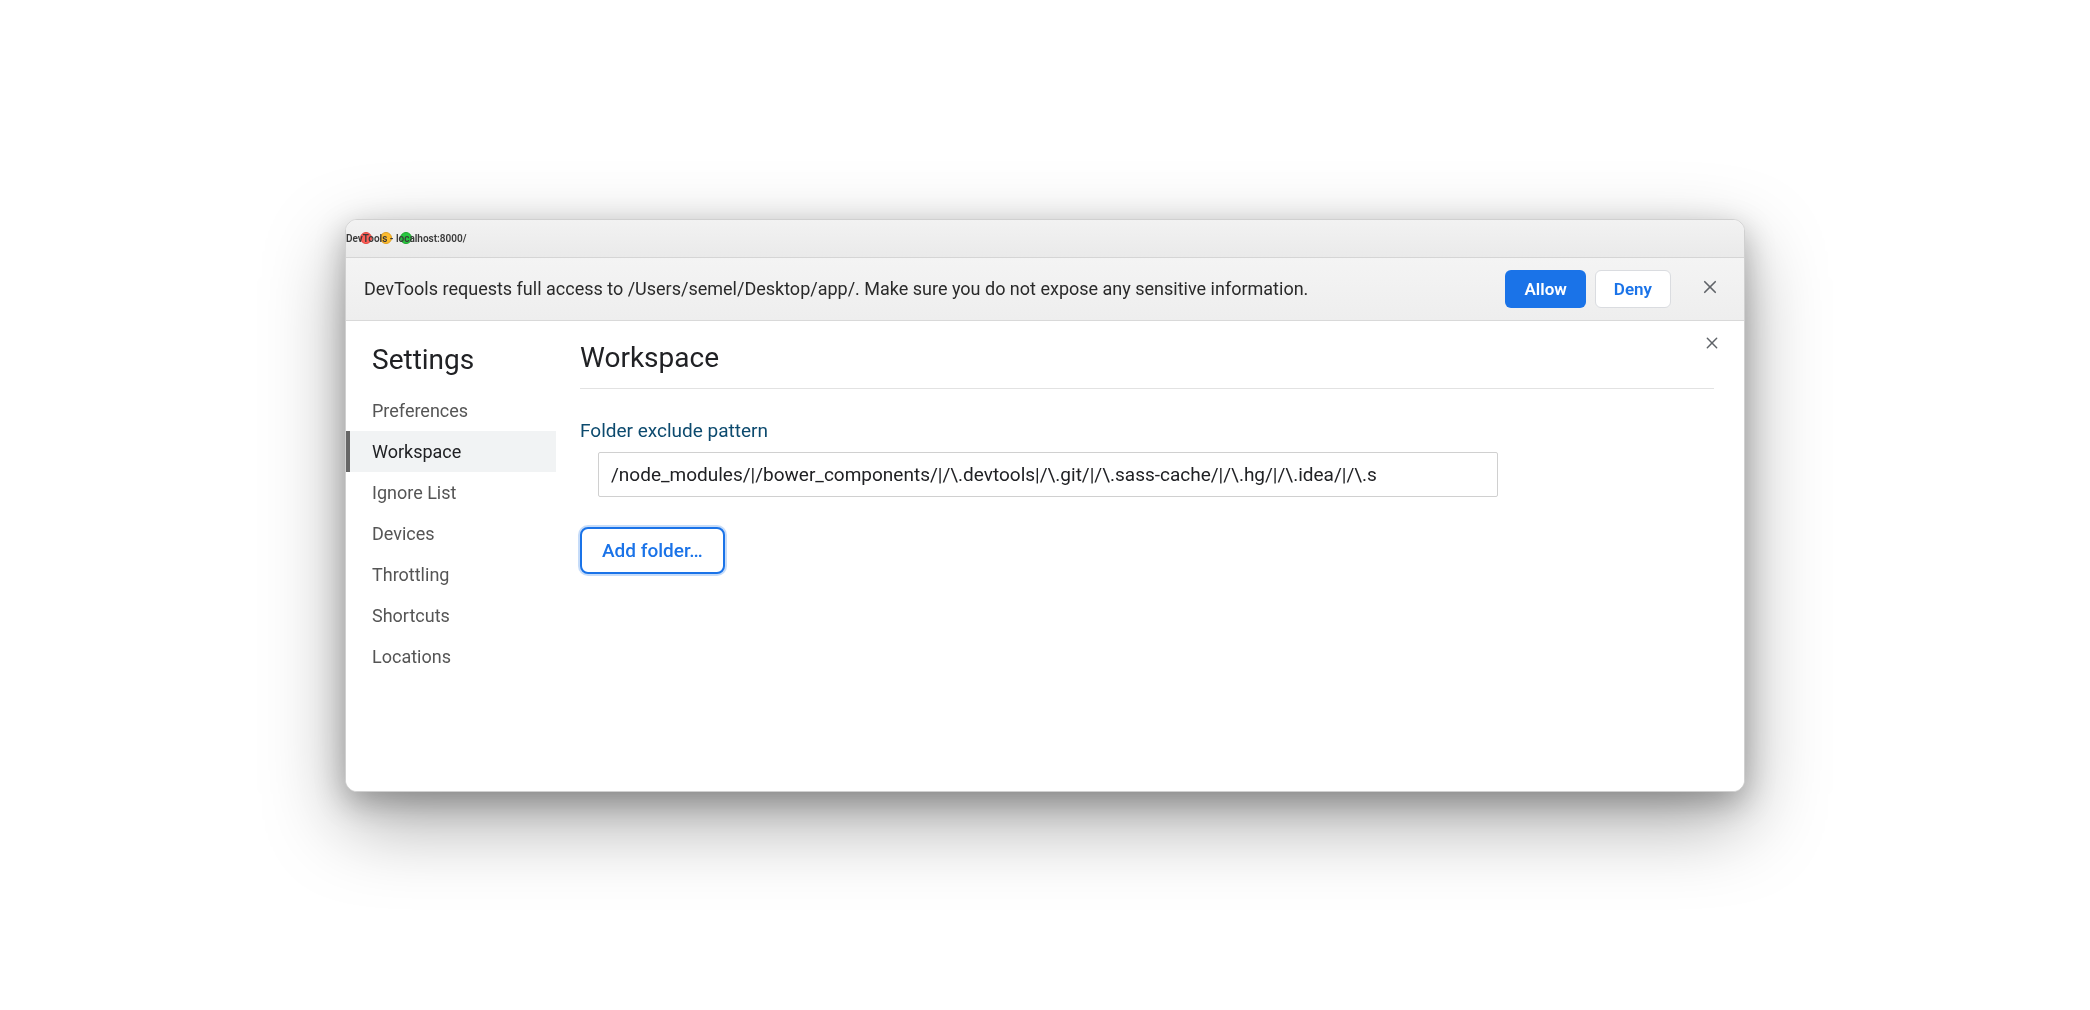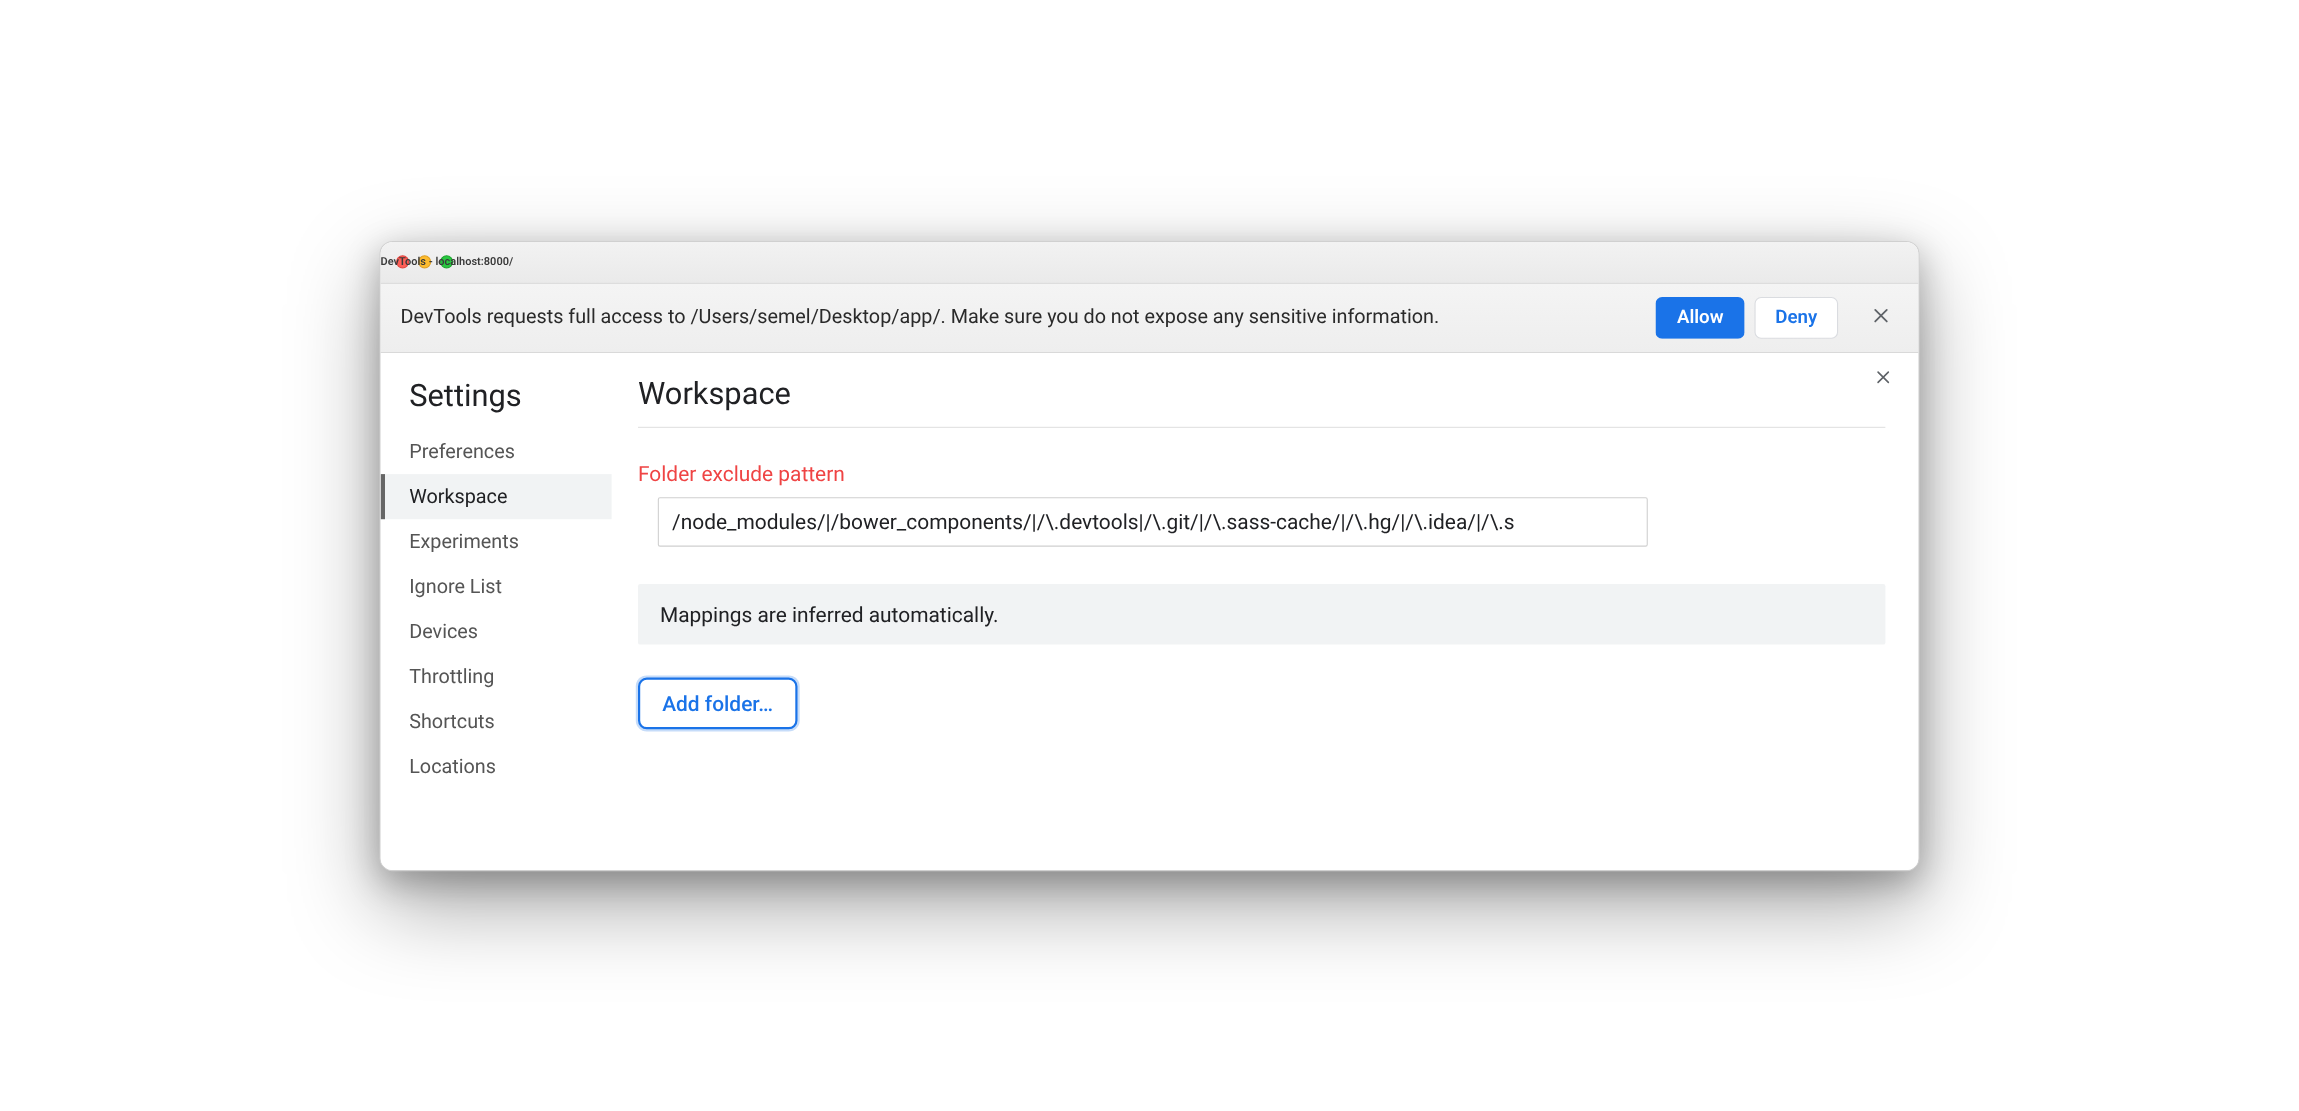--- a/index.html
+++ b/index.html
@@ -125,21 +125,21 @@
   .page-title {
     font-size: 28px;
     font-weight: 400;
     color:#202124;
     padding-bottom: 14px;
     border-bottom: 1px solid #e2e2e2;
     margin-bottom: 30px;
   }
   .field-label {
     font-size: 19px;
-    color:#ef4444;
+    color:#0c4a6e;
     margin-bottom: 10px;
   }
   .text-input {
     width: 900px;
     max-width: 100%;
     font-size: 19px;
     padding: 10px 12px;
     border: 1px solid #d0d0d0;
     border-radius: 2px;
     font-family: inherit;
@@ -211,23 +211,20 @@
     <div class="sidebar">
       <div class="sidebar-title">Settings</div>
 
       <div class="sidebar-item">
         <span>Preferences</span>
       </div>
       <div class="sidebar-item active">
         <span>Workspace</span>
       </div>
       <div class="sidebar-item">
-        <span>Experiments</span>
-      </div>
-      <div class="sidebar-item">
         <span>Ignore List</span>
       </div>
       <div class="sidebar-item">
         <span>Devices</span>
       </div>
       <div class="sidebar-item">
         <span>Throttling</span>
       </div>
       <div class="sidebar-item">
         <span>Shortcuts</span>
@@ -236,19 +233,18 @@
         <span>Locations</span>
       </div>
     </div>
 
     <div class="main">
       <div class="page-title">Workspace</div>
 
       <div class="field-label">Folder exclude pattern</div>
       <input class="text-input" type="text" value="/node_modules/|/bower_components/|/\.devtools|/\.git/|/\.sass-cache/|/\.hg/|/\.idea/|/\.s" style="">
 
-      <div class="info-banner">Mappings are inferred automatically.</div>
 
       <button class="add-folder-btn">Add folder…</button>
     </div>
 
   </div>
 </div>
 
 </body></html>

